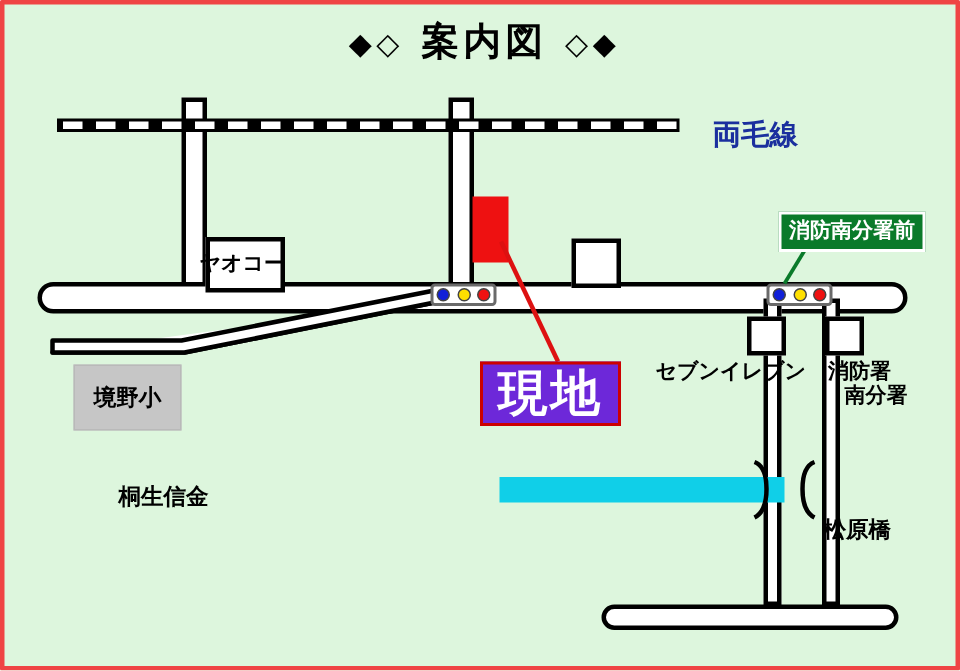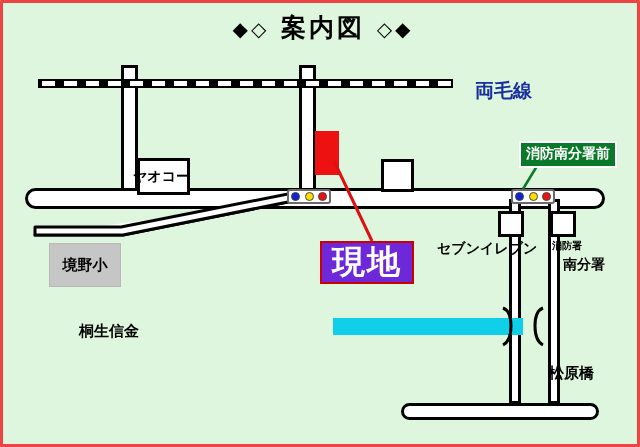--- a/index.html
+++ b/index.html
@@ -204,21 +204,21 @@
 
   <div class="bldg" style="left:134px; top:155px; width:53px; height:37px;"></div>
   <div class="lbl" style="left:130px; top:138px; font-size:14px;margin-top:28px;">ヤオコー</div>
 
   <div class="bldg" style="left:378px; top:156px; width:33px; height:33px;"></div>
 
   <div class="bldg" style="left:495px; top:208px; width:26px; height:26px;"></div>
   <div class="lbl" style="left:434px; top:238px; font-size:14px;">セブンイレブン</div>
 
   <div class="bldg" style="left:547px; top:208px; width:26px; height:26px;"></div>
-  <div class="lbl" style="left:549px; top:238px; font-size:10px;">消防署</div>
+  <div class="lbl" style="left:549px; top:238px; font-size:14px;">消防署</div>
   <div class="lbl" style="left:560px; top:254px; font-size:14px;">南分署</div>
 
   <div class="school" style="left:46px; top:240px; width:72px; height:44px;">境野小</div>
   <div class="lbl" style="left:76px; top:289px; font-size:15px;margin-top:32px;">桐生信金</div>
 
   <div class="signal" style="left:284px; top:186px; width:44px; height:15px;">
     <span class="bulb" style="background:#1020d8;"></span>
     <span class="bulb" style="background:#ffe000;"></span>
     <span class="bulb" style="background:#ee1111;"></span>
   </div>
@@ -239,15 +239,15 @@
     <line x1="331" y1="158" x2="369" y2="238" stroke="#dd1111" stroke-width="3"></line>
   </svg>
   <div id="site-box" style="left:317px; top:238px; width:94px; height:43px;">現地</div>
 
   <div id="river" style="left:330px; top:315px; width:190px; height:17px;"></div>
 
   <svg class="layer">
     <path d="M 500,305 Q 508,308 508,323 Q 508,338 500,342" fill="none" stroke="#000000" stroke-width="3"></path>
     <path d="M 540,305 Q 532,308 532,323 Q 532,338 540,342" fill="none" stroke="#000000" stroke-width="3"></path>
   </svg>
-  <div class="lbl" style="left:546px; top:343px; font-size:15px;margin-top:20px;">松原橋</div>
+  <div class="lbl" style="left:546px; top:343px; font-size:15px;">松原橋</div>
 
 </div>
 
 </body></html>

